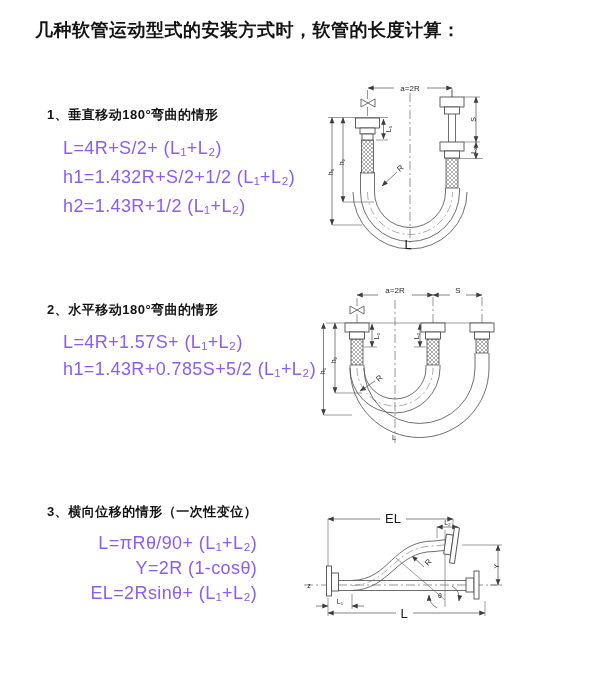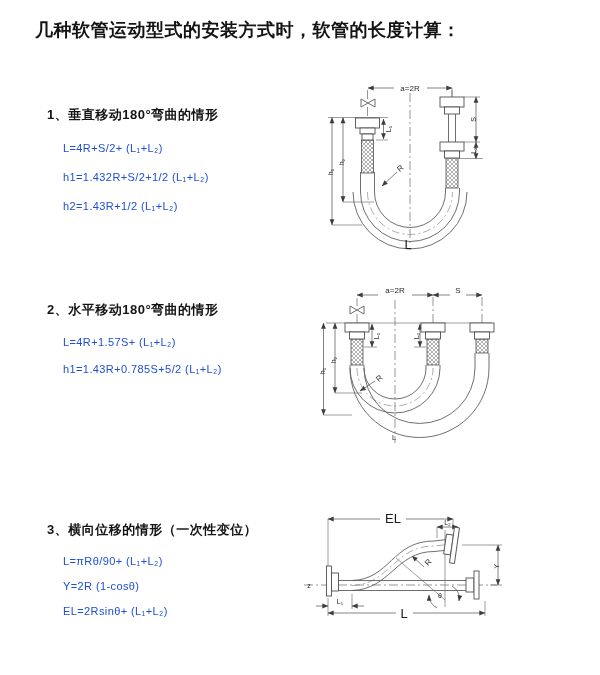--- a/index.html
+++ b/index.html
@@ -8,24 +8,24 @@
     font-family:"Liberation Sans","DejaVu Sans",sans-serif;
     color:#111;overflow:hidden;
   }
   .title{
     position:absolute;left:35px;top:18px;
     font-size:18px;font-weight:700;letter-spacing:0.5px;color:#141414;
   }
   .section{position:absolute;left:47px;}
   .sec-heading{font-size:13px;font-weight:700;letter-spacing:0.5px;color:#141414;margin:0 0 10px 0;}
   .formulas{list-style:none;margin:0;padding:0 0 0 16px;}
-  .formulas li{font-size:11px;letter-spacing:0.4px;color:#1d4ed8;margin:0;}
+  .formulas li{font-size:18px;letter-spacing:0.4px;color:#8b5cf6;margin:0;}
   #sec1{top:106px;}  #sec1 .formulas li{height:29px;line-height:29px;}
   #sec2{top:301px;}  #sec2 .formulas li{height:27px;line-height:27px;}
-  #sec3{top:521px;}  #sec3 .formulas li{height:25px;line-height:25px;}
+  #sec3{top:503px;text-align:right;}  #sec3 .formulas li{height:25px;line-height:25px;}
   .diagram{position:absolute;}
   #diag1{left:300px;top:65px;}
   #diag2{left:305px;top:282px;}
   #diag3{left:300px;top:495px;}
   svg{display:block;}
   .dim{stroke:#4d4d4d;stroke-width:0.7;fill:none;}
   .dima{marker-start:url(#arr);marker-end:url(#arr);}
   .dims{marker-start:url(#arr);}
   .dime{marker-end:url(#arr);}
   .ext{stroke:#5a5a5a;stroke-width:0.6;fill:none;}

